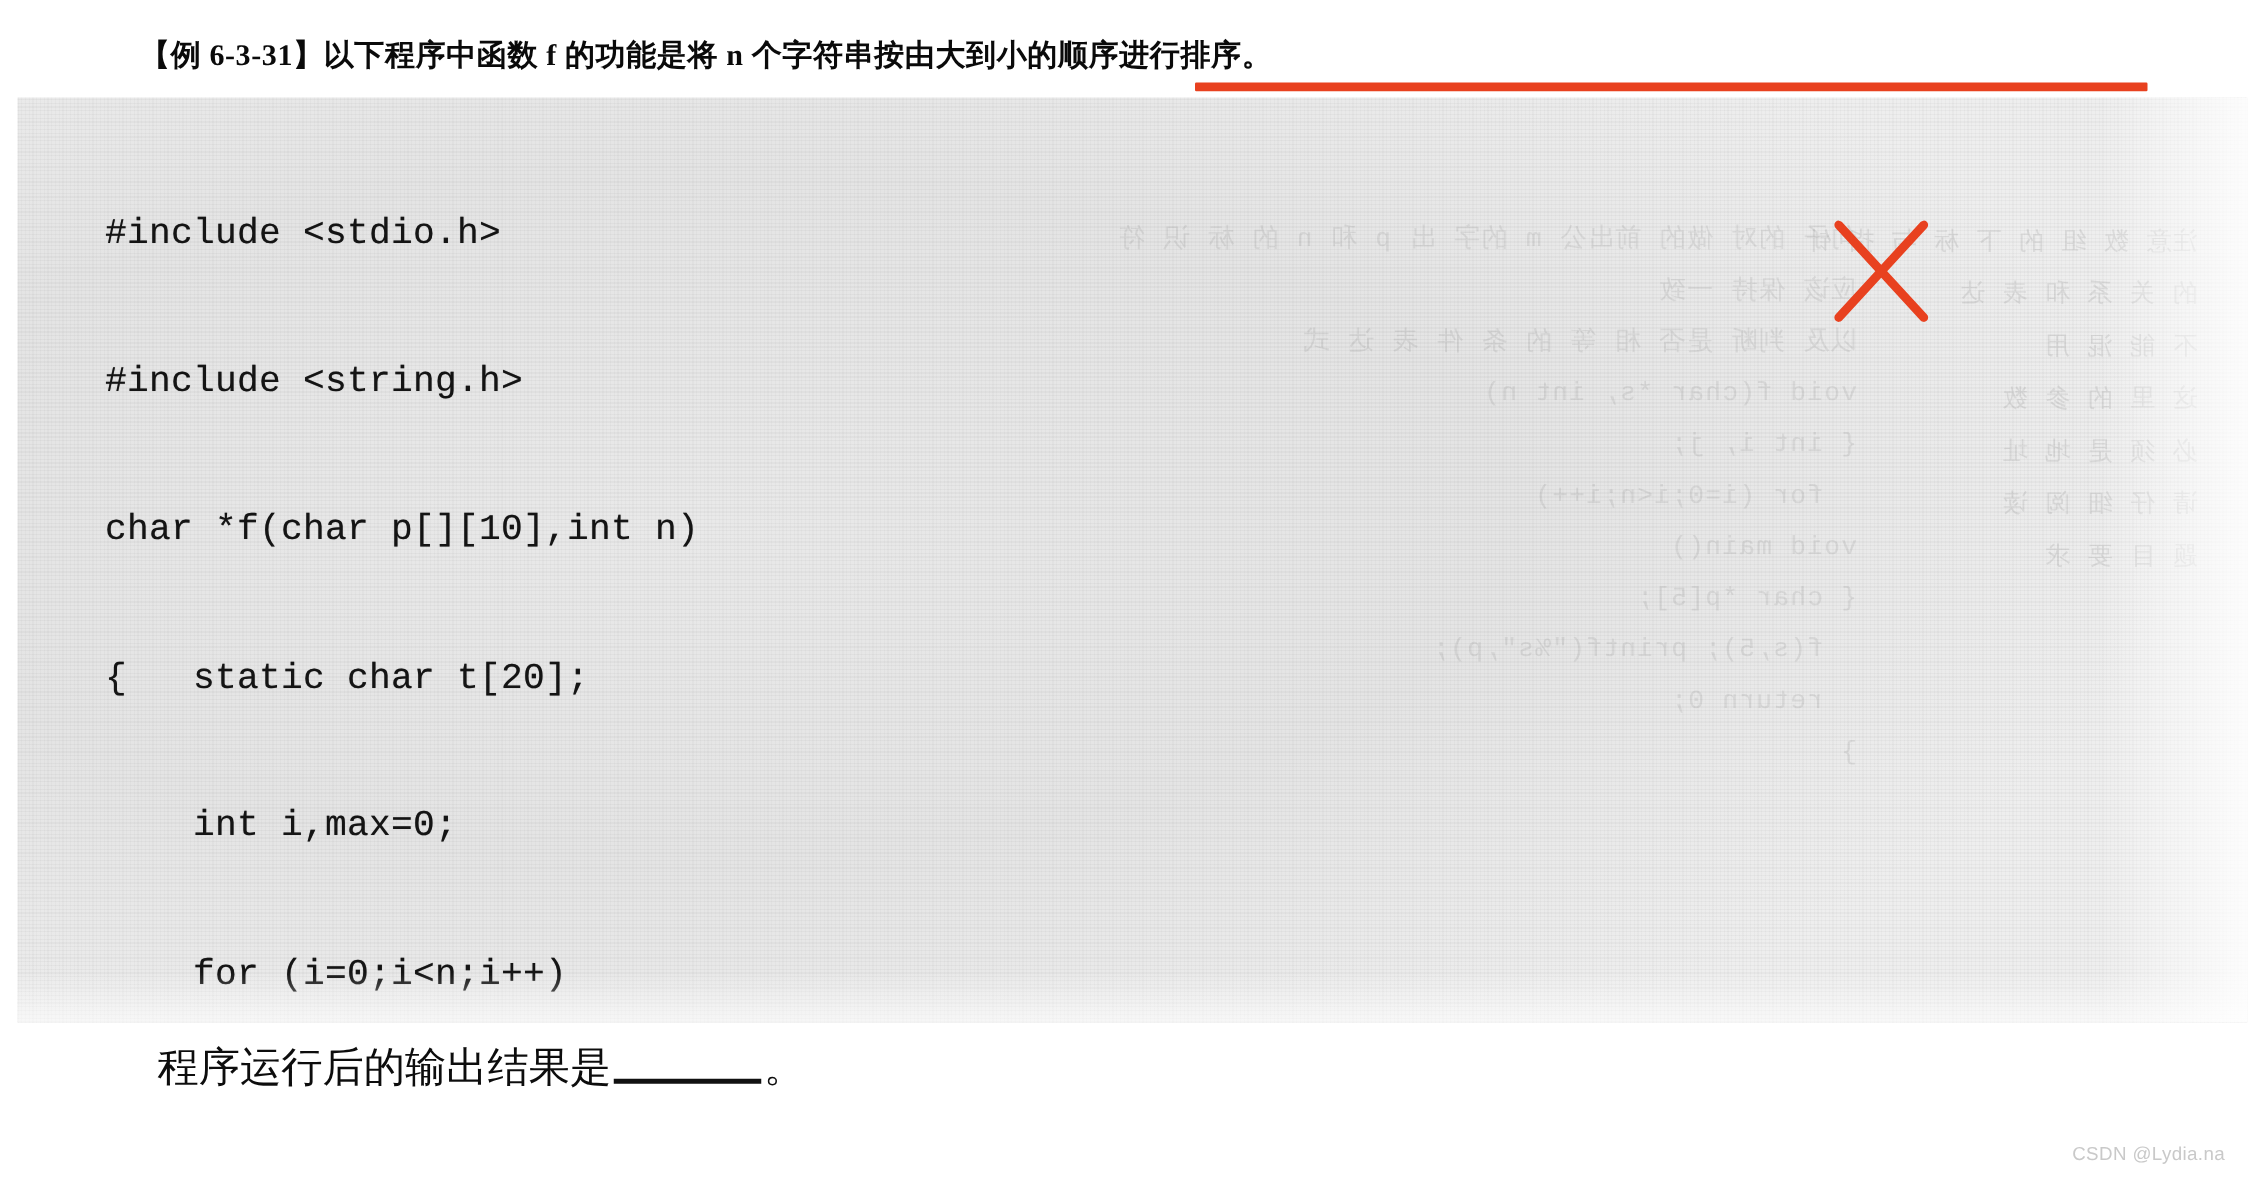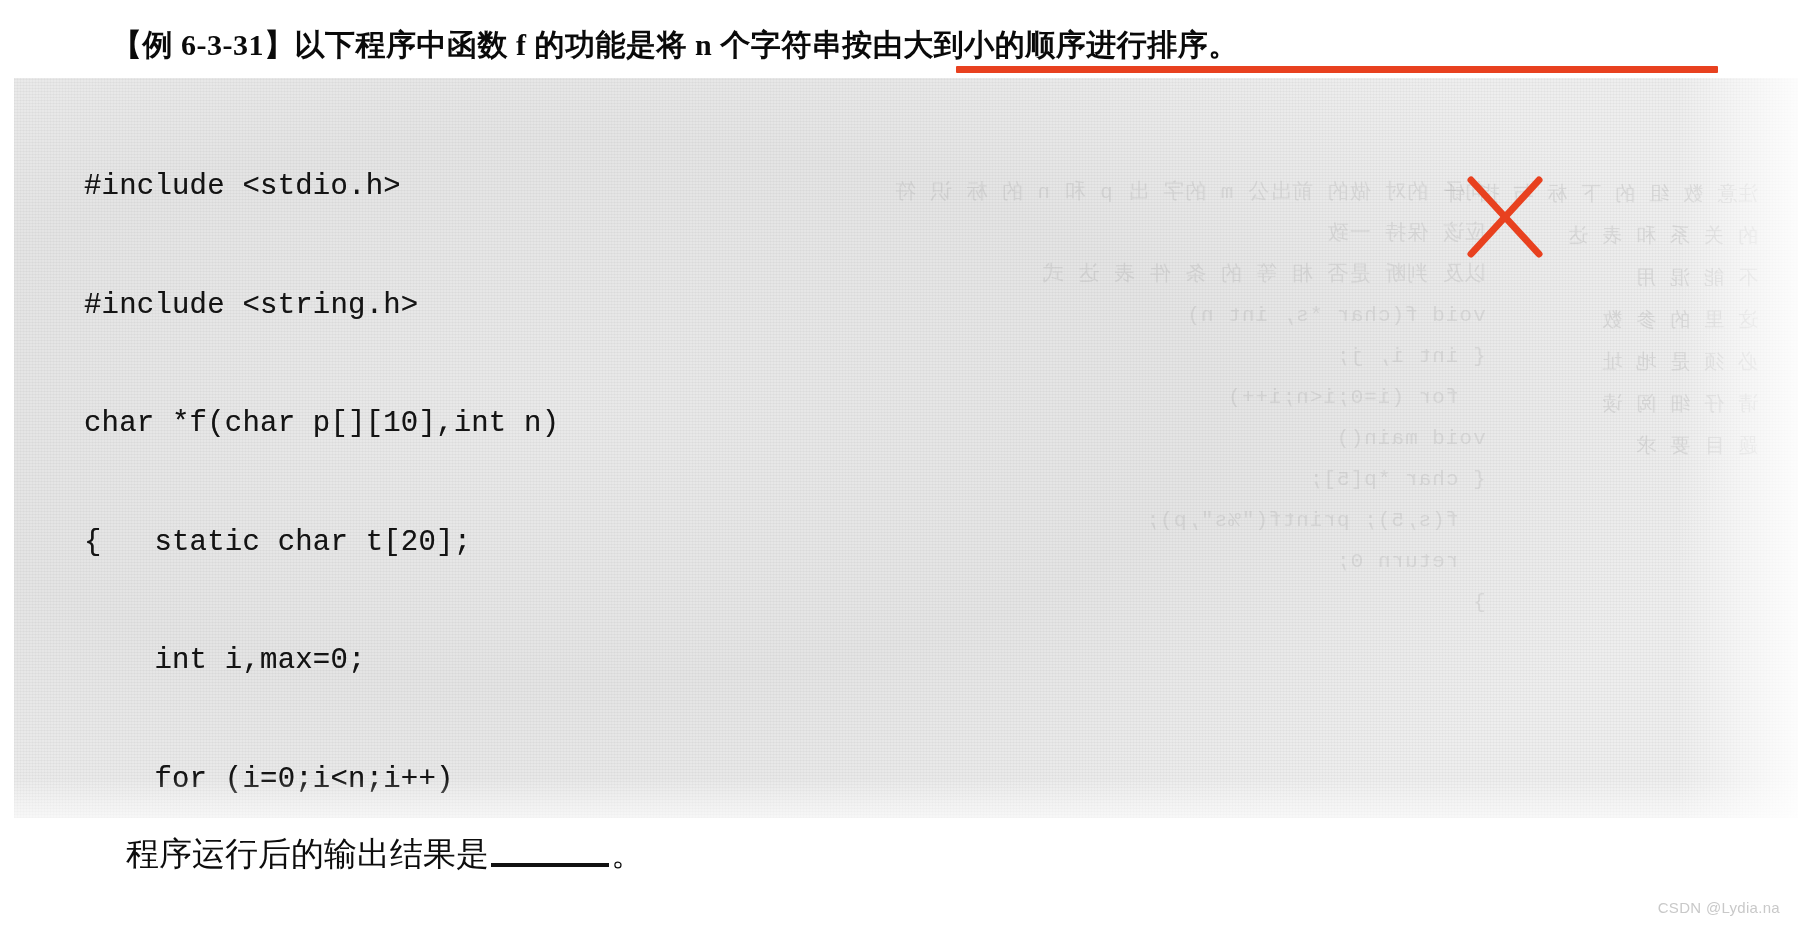--- a/index.html
+++ b/index.html
@@ -19,21 +19,21 @@
   #title-line {
     position: absolute;
     left: 112px;
     top: 22px;
     width: 1660px;
     height: 50px;
     white-space: nowrap;
   }
   #title-text {
     font-family: "Liberation Serif", "DejaVu Serif", serif;
-    font-size: 30px;
+    font-size: 24px;
     font-weight: 700;
     color: #0a0a0a;
     letter-spacing: 0.5px;
     line-height: 46px;
     display: inline-block;
   }
   #title-underline {
     position: absolute;
     left: 956px;
     top: 66px;
@@ -127,21 +127,21 @@
     width: 118px;
     border-bottom: 4px solid #111111;
     margin: 0 2px -2px 2px;
     vertical-align: baseline;
   }
 
   
   #watermark {
     position: absolute;
     right: 18px;
-    bottom: 28px;
+    bottom: 12px;
     font-family: "Liberation Sans", sans-serif;
     font-size: 15px;
     color: #c9c9c9;
     letter-spacing: 0.3px;
     margin-left: 20px;
   }
 </style>
 </head>
 <body>
 

